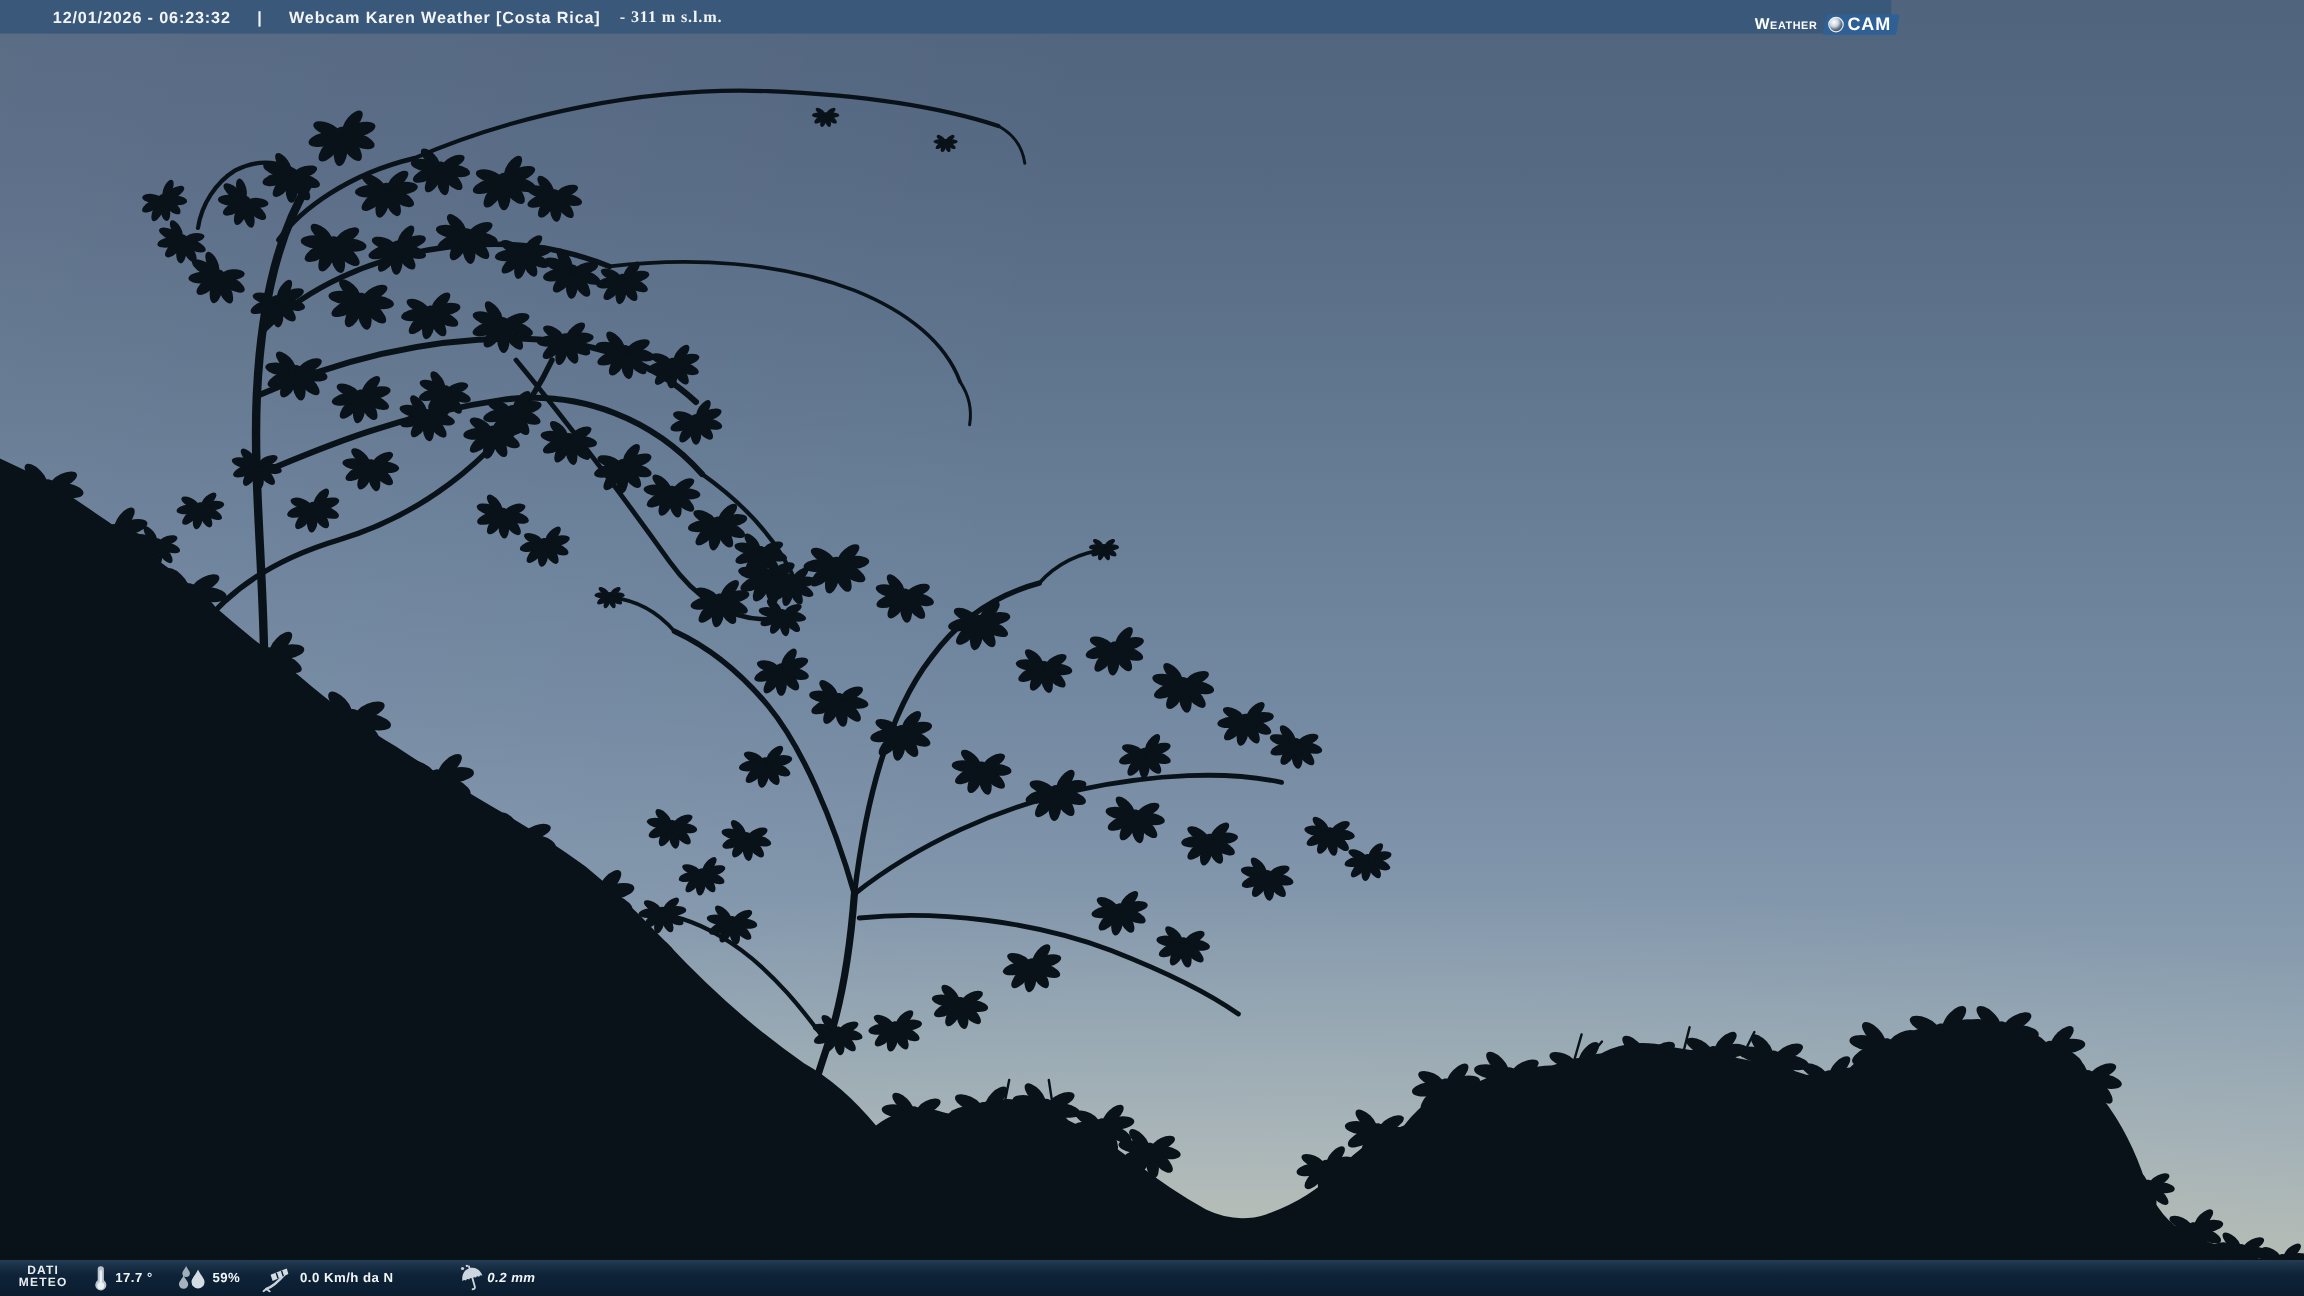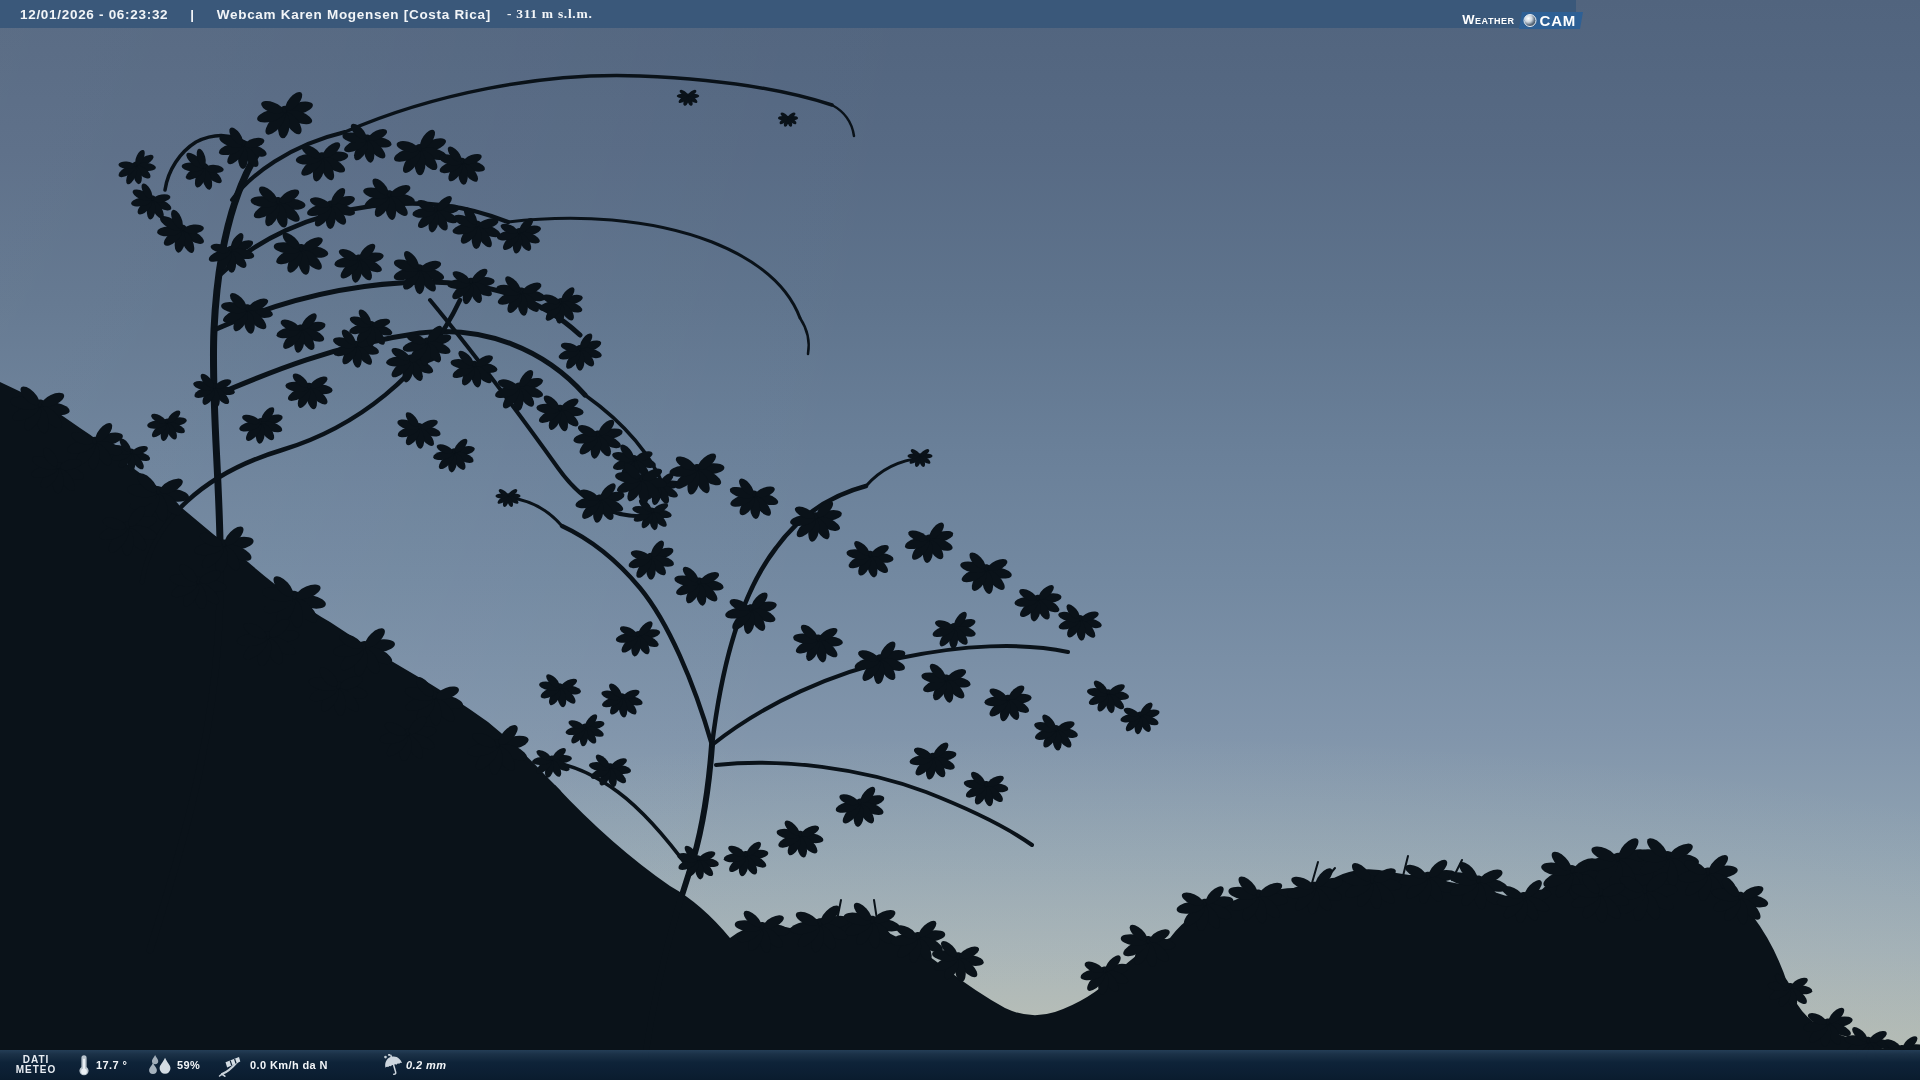--- a/index.html
+++ b/index.html
@@ -25,21 +25,21 @@
         #7389a1 54%, #8195ab 68%, #90a3b2 79%, #9faeb6 88%,
         #acb6b4 95%, #b5bbb2 100%);
   }
   .vignette{position:absolute;inset:0;pointer-events:none;
     background:radial-gradient(130% 110% at 50% 45%, rgba(0,0,0,0) 62%, rgba(5,10,25,0.16) 100%);}
   .scene-svg{position:absolute;left:0;top:0;width:1920px;height:1080px;}
 
   
   .top-bar{position:absolute;left:0;top:0;width:1576px;height:28px;
     background:var(--top-bar-bg);color:var(--overlay-text);
-    display:flex;align-items:center;padding-left:20px;
+    display:flex;align-items:center;padding-left:44px;
     font-size:13.5px;font-weight:bold;letter-spacing:0.7px;white-space:pre;}
   .top-bar .sep{margin:0 22px;font-weight:bold;}
   .top-bar .alt{margin-left:16px;font-family:Liberation Serif, serif;}
   .logo{position:absolute;right:0;top:12px;height:28px;display:flex;align-items:flex-start;}
   .logo-weather{display:flex;align-items:center;font-variant:small-caps;
     font-size:13px;font-weight:bold;letter-spacing:0.5px;color:#fff;padding-right:5px;}
   .cam-block{position:relative;display:flex;align-items:center;gap:3px;
     background:var(--logo-cam-bg);padding:0 5px 0 3px;
     transform:skewX(-10deg);transform-origin:bottom;margin-right:-4px;}
   .cam-block>*{transform:skewX(10deg);}
@@ -259,21 +259,21 @@
         <use href="#lc" transform="translate(1868 1042) rotate(8) scale(0.95)"></use>
         <use href="#lc" transform="translate(1902 1050) rotate(-6) scale(0.9)"></use>
       </g>
   </svg>
 
   <div class="vignette"></div>
 
   <div class="top-bar">
     <span>12/01/2026 - 06:23:32</span>
     <span class="sep">|</span>
-    <span>Webcam Karen Mogensen [Costa Rica]</span>
+    <span>Webcam Karen Weather [Costa Rica]</span>
     <span class="alt">- 311 m s.l.m.</span>
 
     <div class="logo">
       <span class="logo-weather">Weather</span>
       <span class="cam-block">
         <span class="lens"></span>
         <span class="logo-cam">CAM</span>
       </span>
     </div>
   </div>

